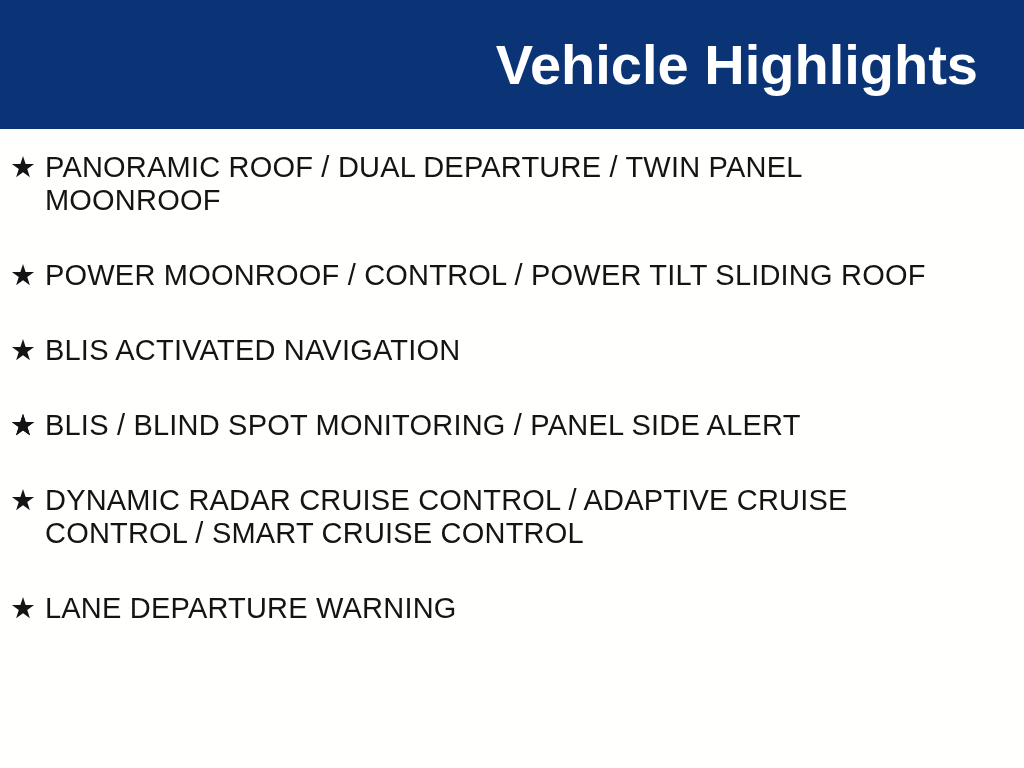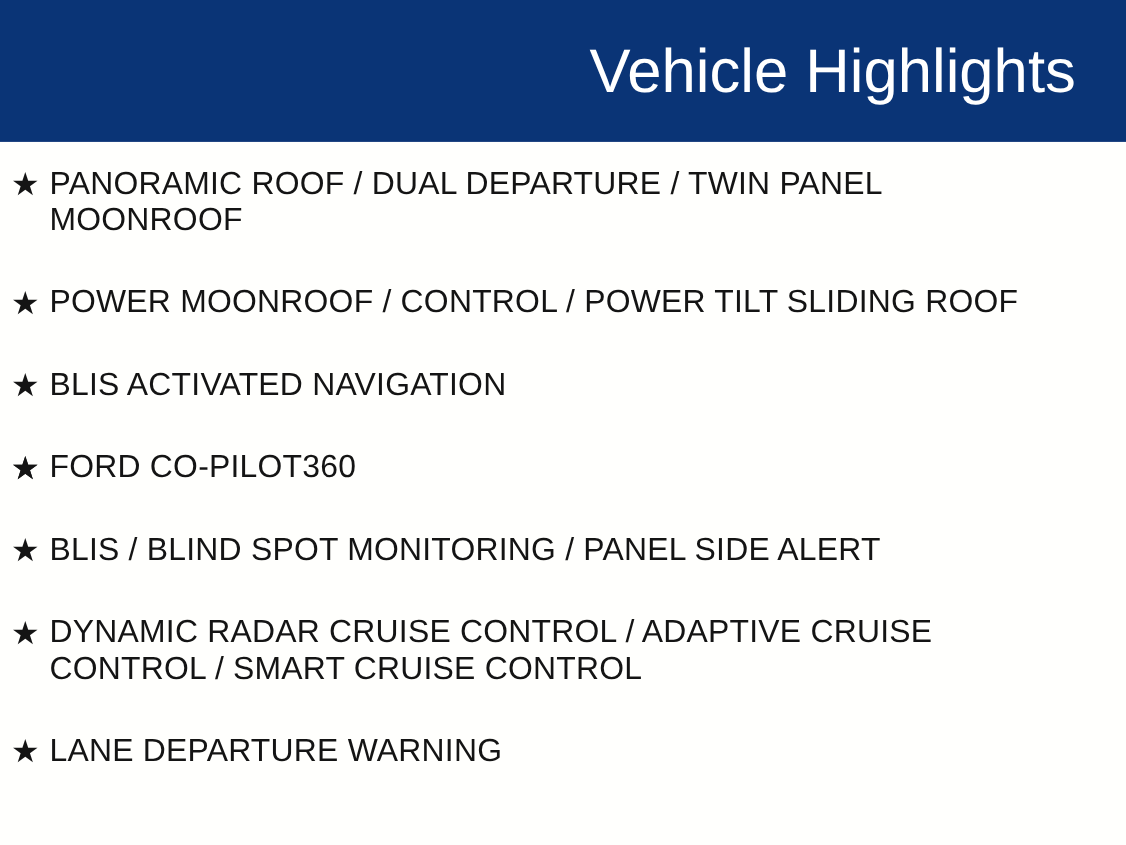--- a/index.html
+++ b/index.html
@@ -24,21 +24,21 @@
     background: var(--header-bg, #0a3476);
     display: flex;
     align-items: center;
     justify-content: flex-end;
     padding-right: 46px;
   }
   .slide-title {
     margin: 0;
     color: var(--title-color, #ffffff);
     font-size: 56px;
-    font-weight: 400;
+    font-weight: 700;
     letter-spacing: 0px;
     line-height: 1;
     white-space: nowrap;
   }
   .highlights-list {
     margin: 0;
     padding: 22px 0 0 0;
     list-style: none;
   }
   .highlight-item {
@@ -67,18 +67,18 @@
 
 <div class="slide">
   <div class="header-bar">
     <h1 class="slide-title">Vehicle Highlights</h1>
   </div>
   <ul class="highlights-list">
       <li class="highlight-item"><span class="star">★</span><span>PANORAMIC ROOF / DUAL DEPARTURE / TWIN PANEL MOONROOF</span></li>
       <li class="highlight-item"><span class="star">★</span><span>POWER MOONROOF / CONTROL / POWER TILT SLIDING ROOF</span></li>
       <li class="highlight-item"><span class="star">★</span><span>BLIS ACTIVATED NAVIGATION</span></li>
       <li class="highlight-item"><span class="star">★</span></li>
-      <li class="highlight-item"><span class="star">★</span><span>FORD CO-PILOT360</span></li>
+      <li class="highlight-item"><span class="star">★</span></li>
       <li class="highlight-item"><span class="star">★</span><span>BLIS / BLIND SPOT MONITORING / PANEL SIDE ALERT</span></li>
       <li class="highlight-item"><span class="star">★</span><span>DYNAMIC RADAR CRUISE CONTROL / ADAPTIVE CRUISE CONTROL / SMART CRUISE CONTROL</span></li>
       <li class="highlight-item"><span class="star">★</span><span>LANE DEPARTURE WARNING</span></li>
     </ul>
 </div>
 
 </body></html>

